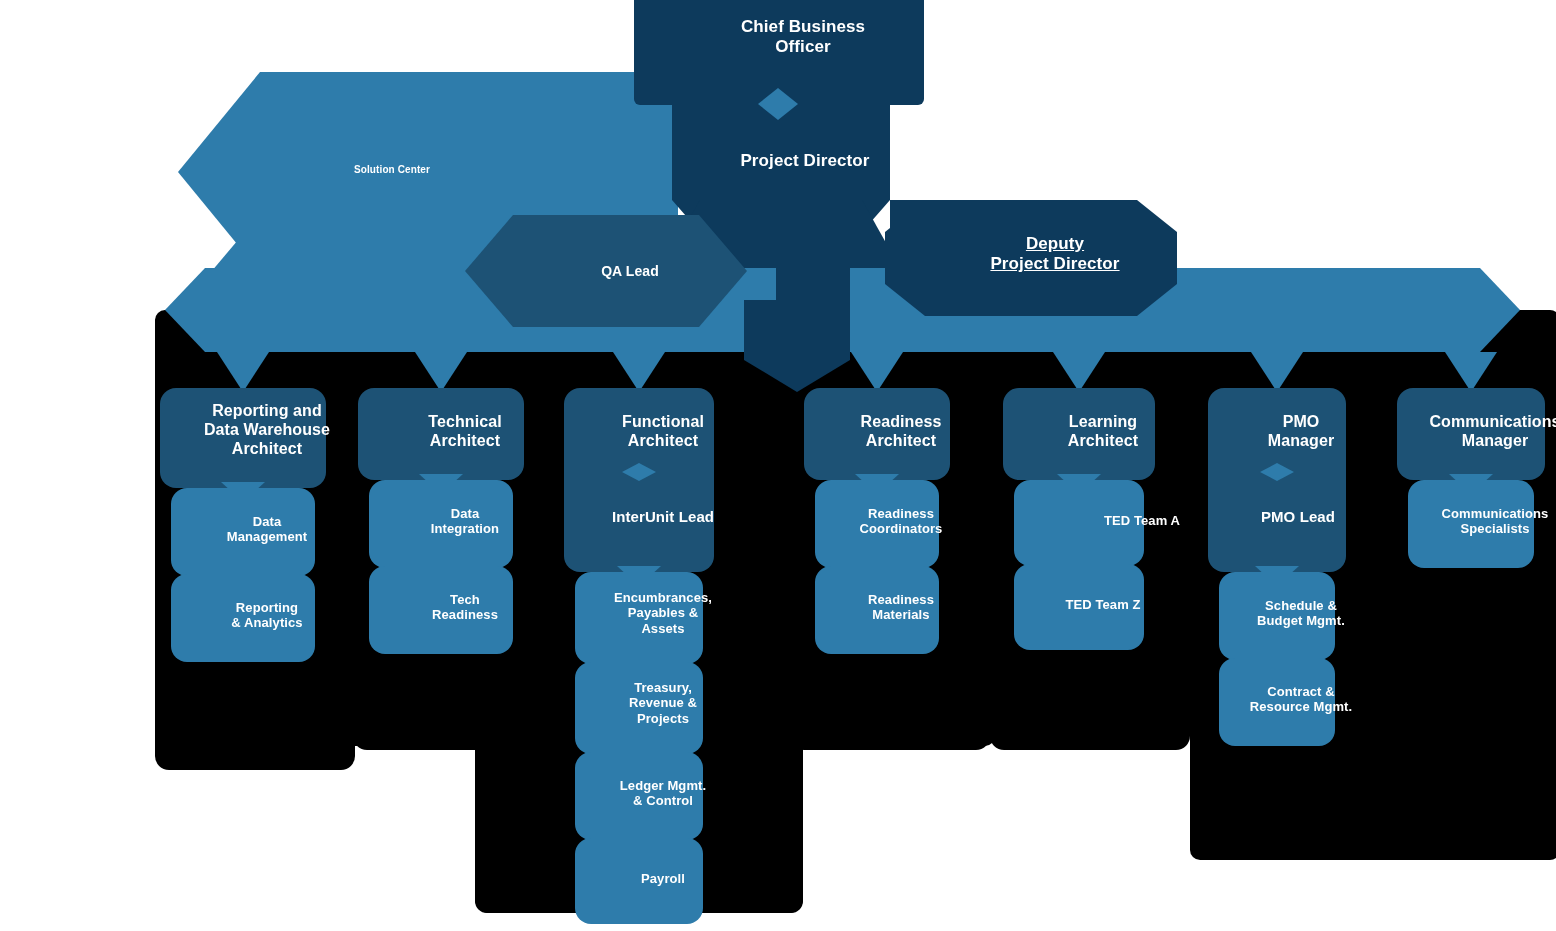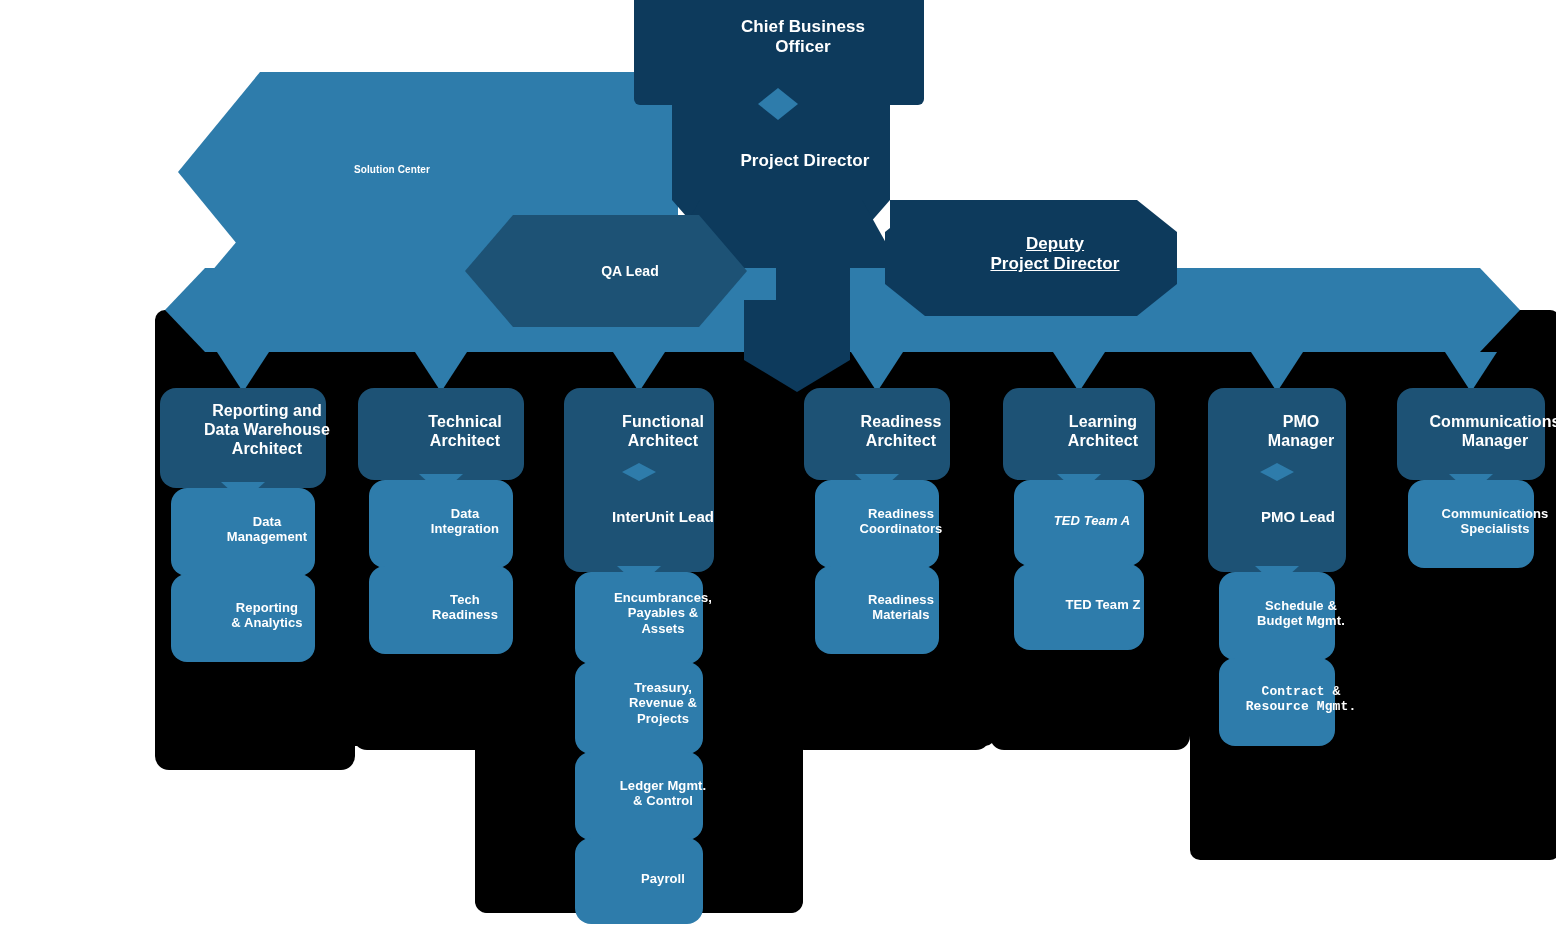--- a/index.html
+++ b/index.html
@@ -141,28 +141,28 @@
 &amp; Control</div>
       <div class="lbl t-sub" style="left: 575px; top: 871px; width: 128px;">Payroll</div>
       <div class="lbl t-arch" style="left: 804px; top: 413px; width: 146px;">Readiness
 Architect</div>
       <div class="lbl t-sub" style="left: 815px; top: 506px; width: 124px;">Readiness
 Coordinators</div>
       <div class="lbl t-sub" style="left: 815px; top: 592px; width: 124px;">Readiness
 Materials</div>
       <div class="lbl t-arch" style="left: 1003px; top: 413px; width: 152px;">Learning
 Architect</div>
-      <div class="lbl t-sub" style="left: 1014px; top: 513px; width: 108px; font-style: italic;">TED Team A</div>
+      <div class="lbl t-sub" style="left: 1064px; top: 513px; width: 108px;">TED Team A</div>
       <div class="lbl t-sub" style="left: 1014px; top: 597px; width: 130px;">TED Team Z</div>
       <div class="lbl t-arch" style="left: 1208px; top: 413px; width: 138px;">PMO
 Manager</div>
       <div class="lbl t-lead" style="left: 1208px; top: 508px; width: 132px;">PMO Lead</div>
       <div class="lbl t-sub" style="left: 1219px; top: 598px; width: 116px;">Schedule &amp;
 Budget Mgmt.</div>
-      <div class="lbl t-sub" style="left: 1219px; top: 684px; width: 116px; font-family: Liberation Mono, monospace;">Contract &amp;
+      <div class="lbl t-sub" style="left: 1219px; top: 684px; width: 116px;">Contract &amp;
 Resource Mgmt.</div>
       <div class="lbl t-arch" style="left: 1397px; top: 413px; width: 148px;">Communications
 Manager</div>
       <div class="lbl t-sub" style="left: 1408px; top: 506px; width: 126px;">Communications
 Specialists</div>
       <div class="lbl t-cbo" style="left: 634px; top: 17px; width: 290px;">Chief Business
 Officer</div>
       <div class="lbl t-pd" style="left: 672px; top: 151px; width: 218px;">Project Director</div>
       <div class="lbl t-dpd" style="left: 885px; top: 234px; width: 292px;">Deputy
 Project Director</div>

